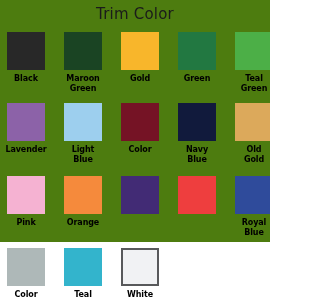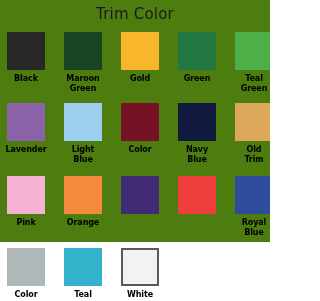--- a/index.html
+++ b/index.html
@@ -138,21 +138,21 @@
         <span class="label">Color</span>
       </div>
       <div class="cell">
         <span class="swatch" style="background-color: rgb(17, 26, 60);"></span>
         <span class="label">Navy
 Blue</span>
       </div>
       <div class="cell">
         <span class="swatch" style="background-color: rgb(220, 169, 91);"></span>
         <span class="label">Old
-Trim</span>
+Gold</span>
       </div>
     </div>
 
     <div class="row row-3">
       <div class="cell">
         <span class="swatch" style="background-color: rgb(245, 178, 210);"></span>
         <span class="label">Pink</span>
       </div>
       <div class="cell">
         <span class="swatch" style="background-color: rgb(245, 138, 60);"></span>

